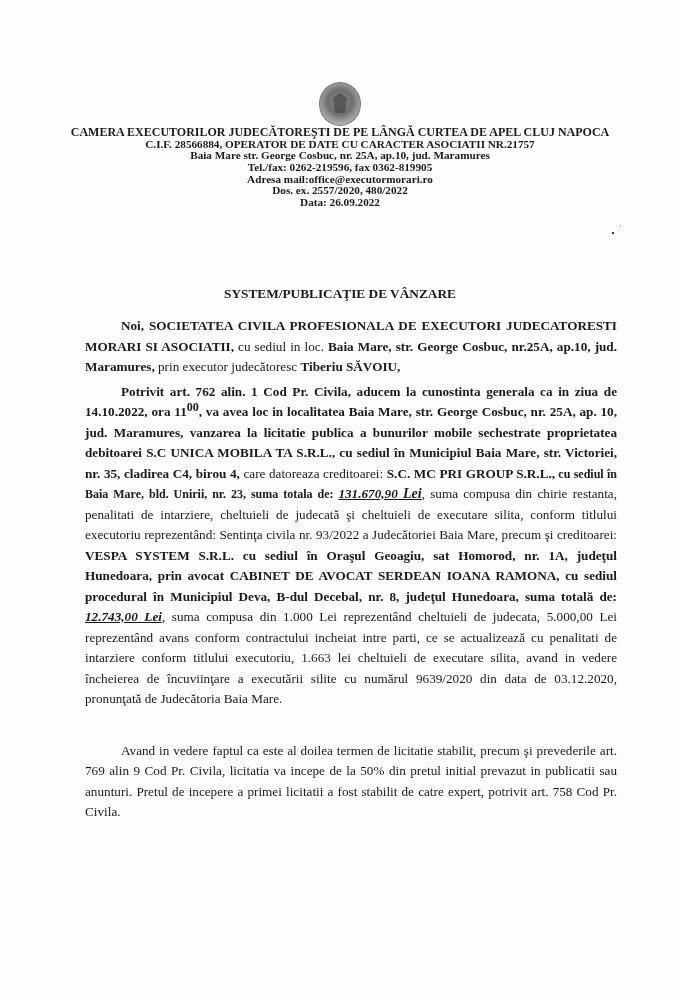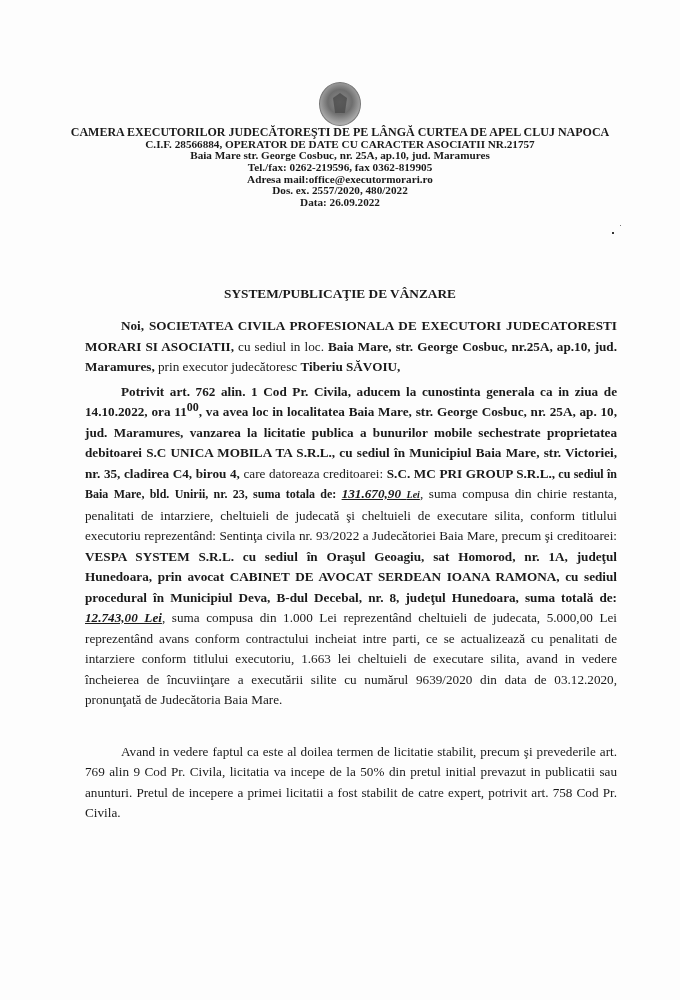--- a/index.html
+++ b/index.html
@@ -15,21 +15,21 @@
   .title { position: absolute; left: 0; top: 286px; width: 680px; text-align: center; font-weight: bold; font-size: 13.3px; }
   .body { position: absolute; left: 81px; top: 312px; width: 540px; font-size: 13.2px; line-height: 20.5px; text-align: justify; }
   .body p { margin: 4px; }
   .indent { text-indent: 36px; }
   .b { font-weight: bold; }
   .amt { font-weight: bold; font-style: italic; text-decoration: underline; }
   .small-b { font-weight: bold; font-size: 12px; }
   .gap1 { height: 23px; }
   .gap2 { height: 17px; }
   sup { font-size: 12px; line-height: 0; }
-  .lei-small { font-size: 10px; }
+  .lei-small { font-size: 14px; }
 </style>
 </head>
 <body>
 
 <div class="page">
   <div class="seal"></div>
 
   <div class="header">
     <div class="big">CAMERA EXECUTORILOR JUDECĂTOREŞTI DE PE LÂNGĂ CURTEA DE APEL CLUJ NAPOCA</div>
     <div>C.I.F.  28566884, OPERATOR DE DATE CU CARACTER ASOCIATII NR.21757</div>

